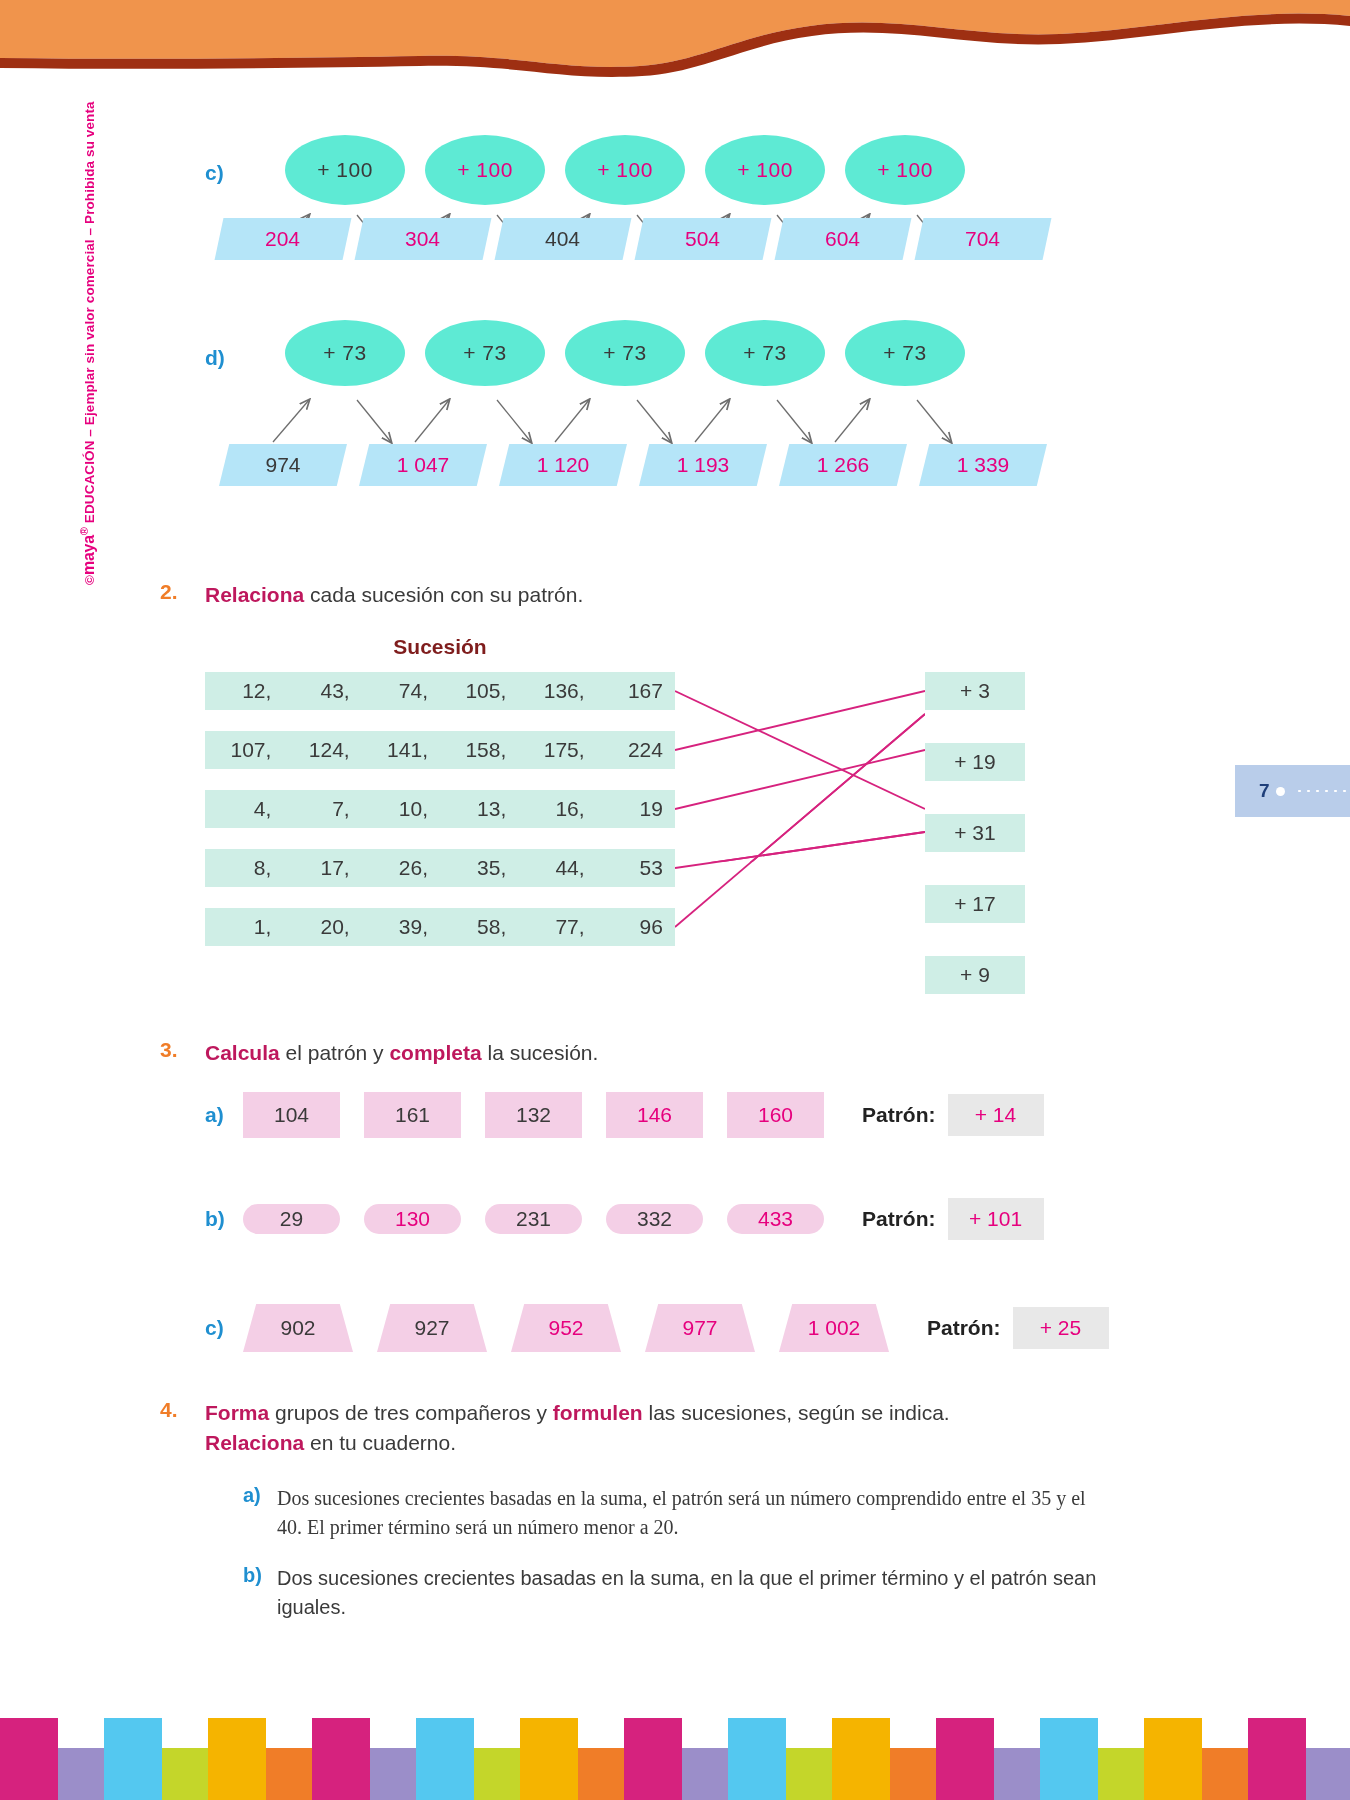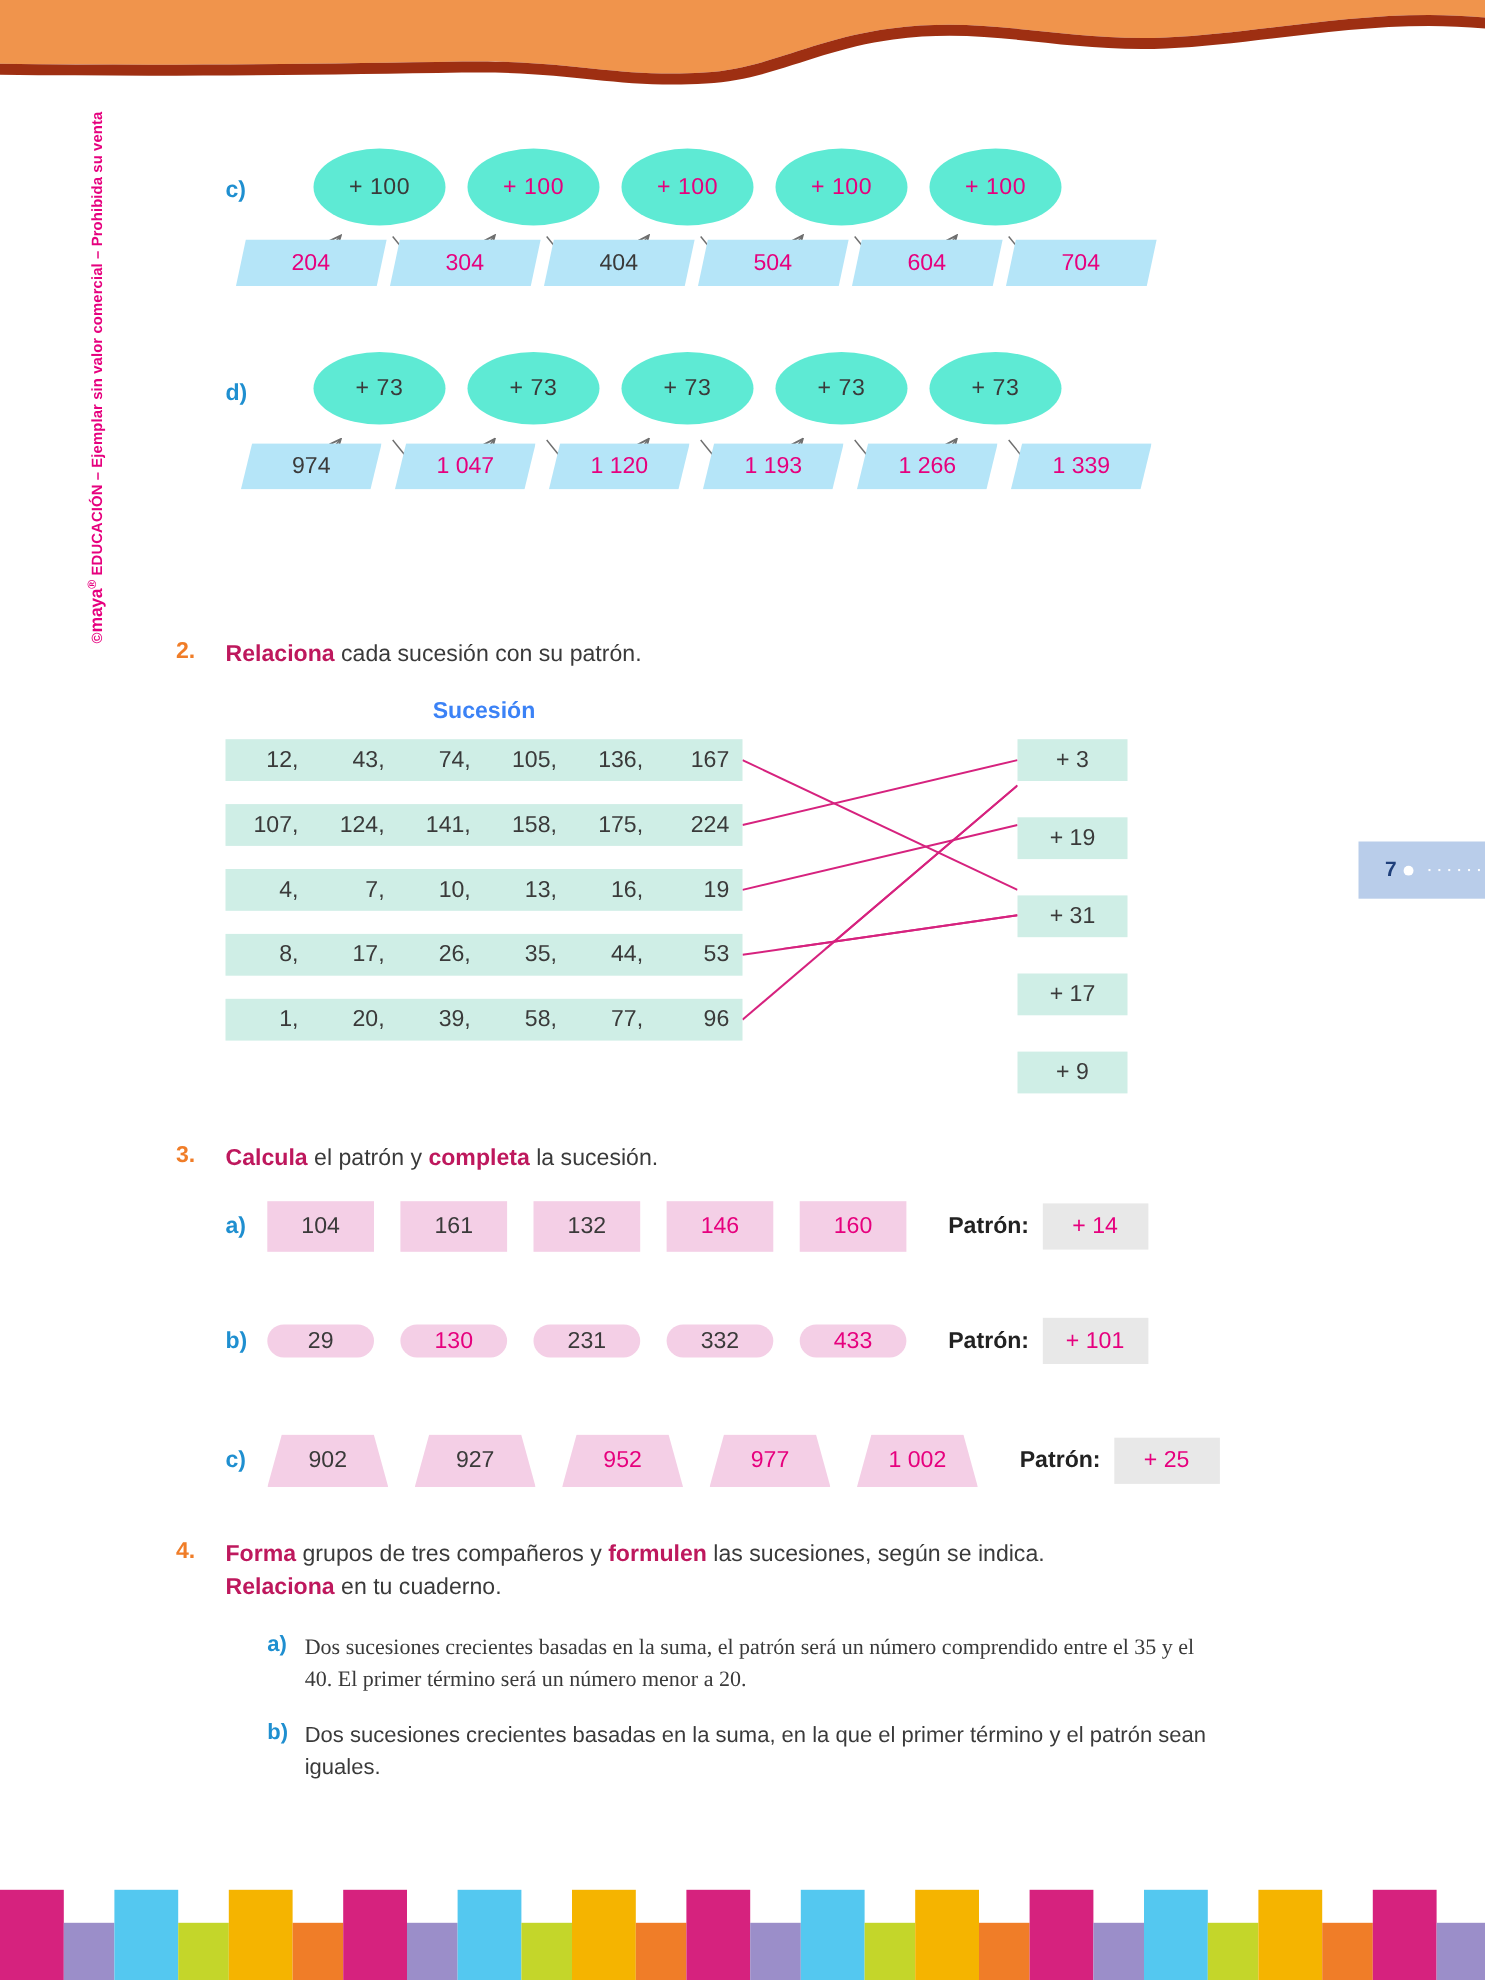--- a/index.html
+++ b/index.html
@@ -51,23 +51,23 @@
     display:flex;align-items:center;justify-content:center;
     font-size:21px;letter-spacing:.5px;
   }
   .para{
     position:absolute;background:#b5e5f8;
     display:flex;align-items:center;justify-content:center;
     font-size:21px;
   }
   .para.sk{transform:skewX(-12deg);}
   .para.sk > span{transform:skewX(12deg);display:block;}
-  .para.tz{clip-path:polygon(8% 0,100% 0,92% 100%,0% 100%);}
+  .para.tz{clip-path:polygon(8% 0,100% 0,92% 100%,0% 100%);margin-top:41px;}
   .arrows{position:absolute;left:0;top:0;pointer-events:none;}
-  .col-head{font-weight:700;font-size:21px;color:#3b82f6;text-align:center;}
+  .col-head{font-weight:700;font-size:21px;color:#7f1d1d;text-align:center;}
   .seqrow{
     background:#cfeee6;height:38px;display:flex;align-items:center;
     margin-bottom:21px;font-size:21px;
   }
   .seqrow span{flex:1;text-align:right;padding-right:12px;}
   .patrow{
     background:#cfeee6;height:38px;display:flex;align-items:center;
     justify-content:center;margin-bottom:33px;font-size:21px;width:100px;
   }
 

